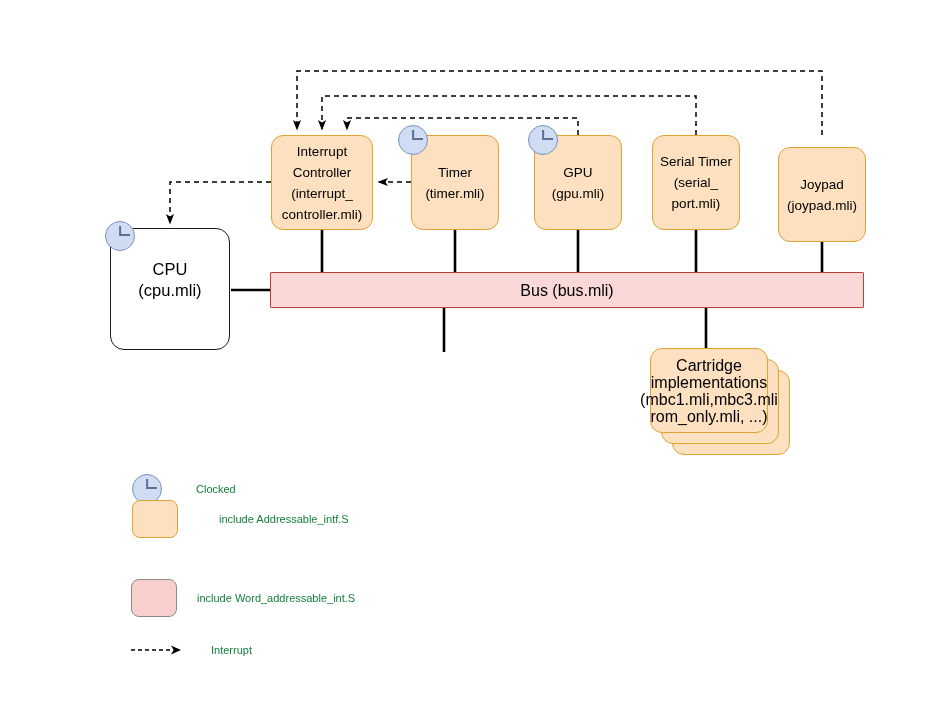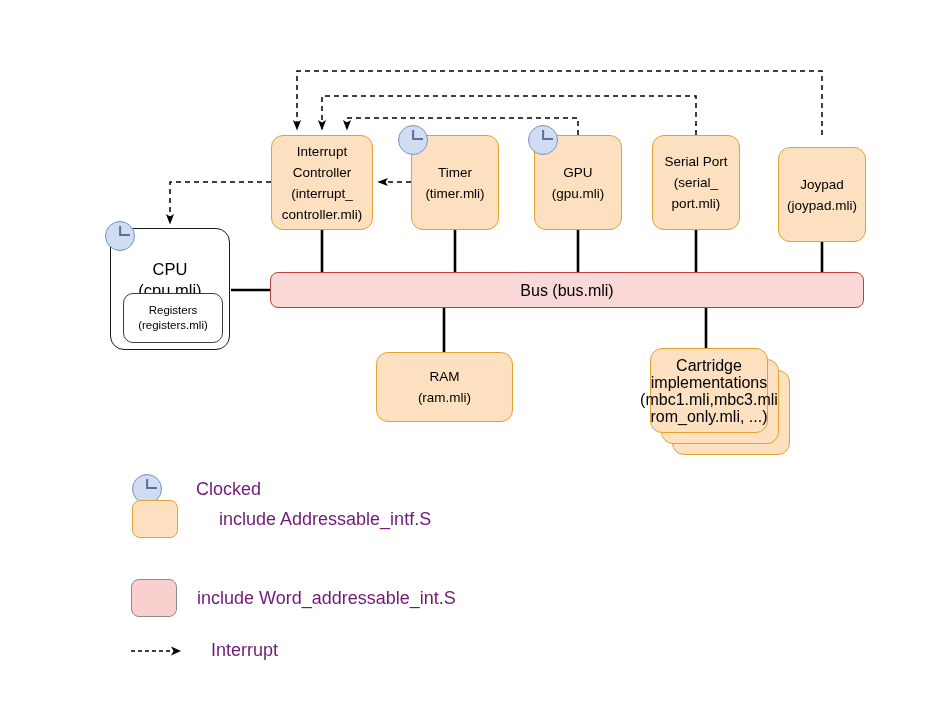--- a/index.html
+++ b/index.html
@@ -41,21 +41,21 @@
     white-space: pre-line;
     z-index: 3;
   }
   .node-addressable {
     background: #fce0c0;
     border: 1.6px solid #e0a331;
   }
   .node-word {
     background: #f9d8d7;
     border: 1.6px solid #b8413a;
-    border-radius: 8px;
+    border-radius: 1px;
   }
   .node-plain {
     background: #ffffff;
     border: 1.8px solid #1a1a1a;
     border-radius: 14px;
   }
   .cpu-box {
     display: block;
     padding-top: 9px;
   }
@@ -119,22 +119,22 @@
     width: 10px;
     height: 1.8px;
     background: #5b7099;
   }
   .legend-row {
     position: absolute;
     display: flex;
     align-items: center;
   }
   .legend-label {
-    font-size: 18px;
-    color: #701a75;
+    font-size: 11px;
+    color: #15803d;
     white-space: nowrap;
   }
   .legend-swatch {
     box-sizing: border-box;
     width: 46px;
     height: 38px;
     border-radius: 8px;
   }
   .sw-addressable {
     background: #fce0c0;
@@ -199,24 +199,20 @@
       <path d="M696,135 L696,96 L322,96 L322,130"></path>
       <path d="M578,135 L578,118 L347,118 L347,130"></path>
       <path d="M411,182 L378,182"></path>
       <path d="M271,182 L170,182 L170,224"></path>
     </g>
   </svg>
 
   <div class="node node-plain cpu-box" style="left:110px; top:228px; width:120px; height:122px;">
     <div class="cpu-title">CPU
 (cpu.mli)</div>
-    <div class="registers-box">
-      <span>Registers
-(registers.mli)</span>
-    </div>
   </div>
   <div class="clock" style="left:105px; top:221px;">
     <span class="hand-v"></span>
     <span class="hand-h"></span>
   </div>
 
   <div class="node node-addressable" style="left:271px; top:135px; width:102px; height:95px;">
     <span>Interrupt
 Controller
 (interrupt_
@@ -235,38 +231,34 @@
   <div class="node node-addressable" style="left:534px; top:135px; width:88px; height:95px;">
     <span>GPU
 (gpu.mli)</span>
   </div>
   <div class="clock" style="left:528px; top:125px;">
     <span class="hand-v"></span>
     <span class="hand-h"></span>
   </div>
 
   <div class="node node-addressable" style="left:652px; top:135px; width:88px; height:95px;">
-    <span>Serial Port
+    <span>Serial Timer
 (serial_
 port.mli)</span>
   </div>
 
   <div class="node node-addressable" style="left:778px; top:147px; width:88px; height:95px;">
     <span>Joypad
 (joypad.mli)</span>
   </div>
 
   <div class="node node-word bus-label" style="left:270px; top:272px; width:594px; height:36px;">
     <span>Bus (bus.mli)</span>
   </div>
 
-  <div class="node node-addressable" style="left:376px; top:352px; width:137px; height:70px;">
-    <span>RAM
-(ram.mli)</span>
-  </div>
 
   <div class="stack-card" style="left:672px; top:370px; width:118px; height:85px; z-index:1;"></div>
   <div class="stack-card" style="left:661px; top:359px; width:118px; height:85px; z-index:2;"></div>
   <div class="node node-addressable" style="left:650px; top:348px; width:118px; height:85px; font-size:16px; line-height:17px; z-index:3;">
     <span>Cartridge
 implementations
 (mbc1.mli,mbc3.mli
 rom_only.mli, ...)</span>
   </div>
 

